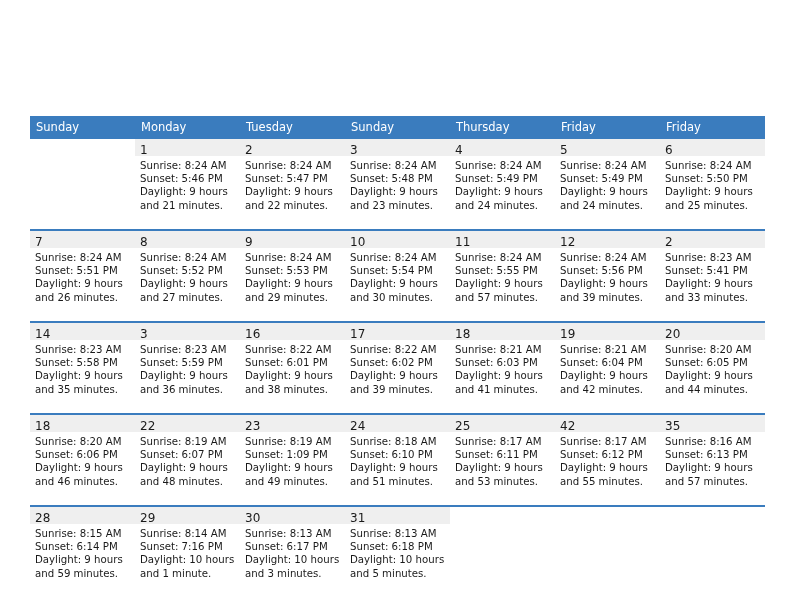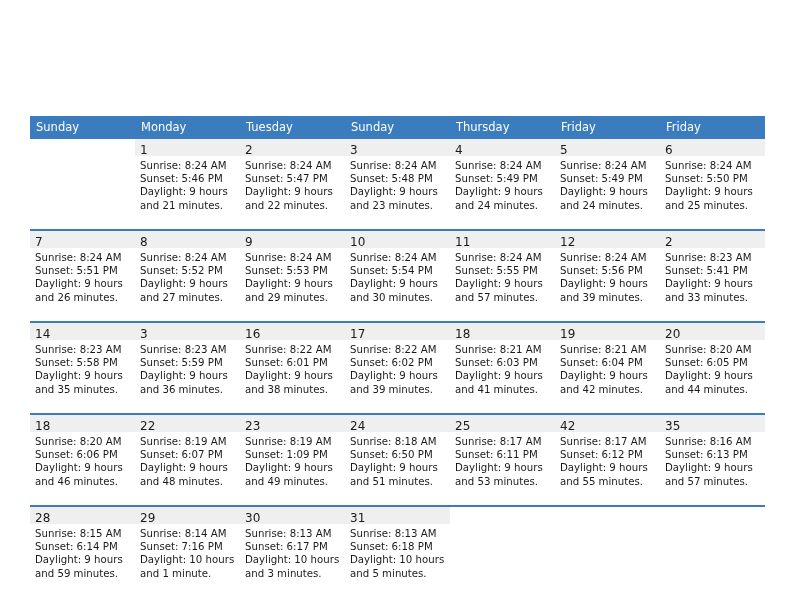--- a/index.html
+++ b/index.html
@@ -389,21 +389,21 @@
                 <div>Sunrise: 8:19 AM</div>
                 <div>Sunset: 1:09 PM</div>
                 <div>Daylight: 9 hours</div>
                 <div>and 49 minutes.</div>
               </div>
             </td>
             <td class="daycell">
               <div class="datenum-band"><span class="datenum">24</span></div>
               <div class="details">
                 <div>Sunrise: 8:18 AM</div>
-                <div>Sunset: 6:50 PM</div>
+                <div>Sunset: 6:10 PM</div>
                 <div>Daylight: 9 hours</div>
                 <div>and 51 minutes.</div>
               </div>
             </td>
             <td class="daycell">
               <div class="datenum-band"><span class="datenum">25</span></div>
               <div class="details">
                 <div>Sunrise: 8:17 AM</div>
                 <div>Sunset: 6:11 PM</div>
                 <div>Daylight: 9 hours</div>

